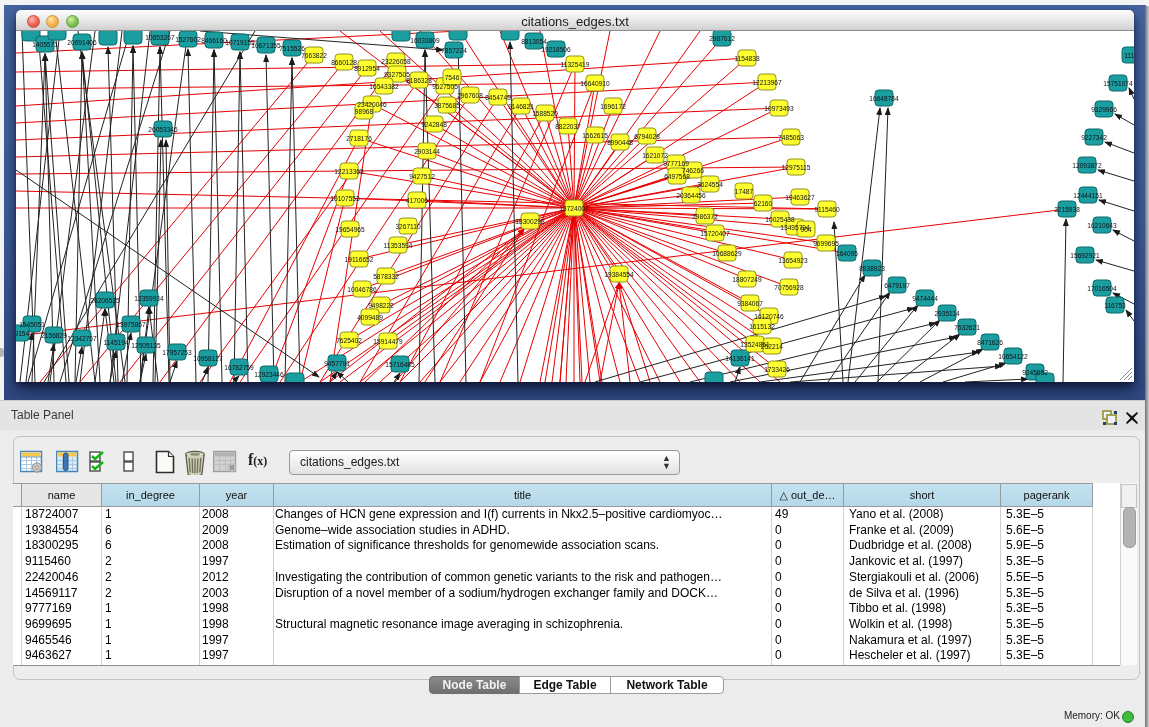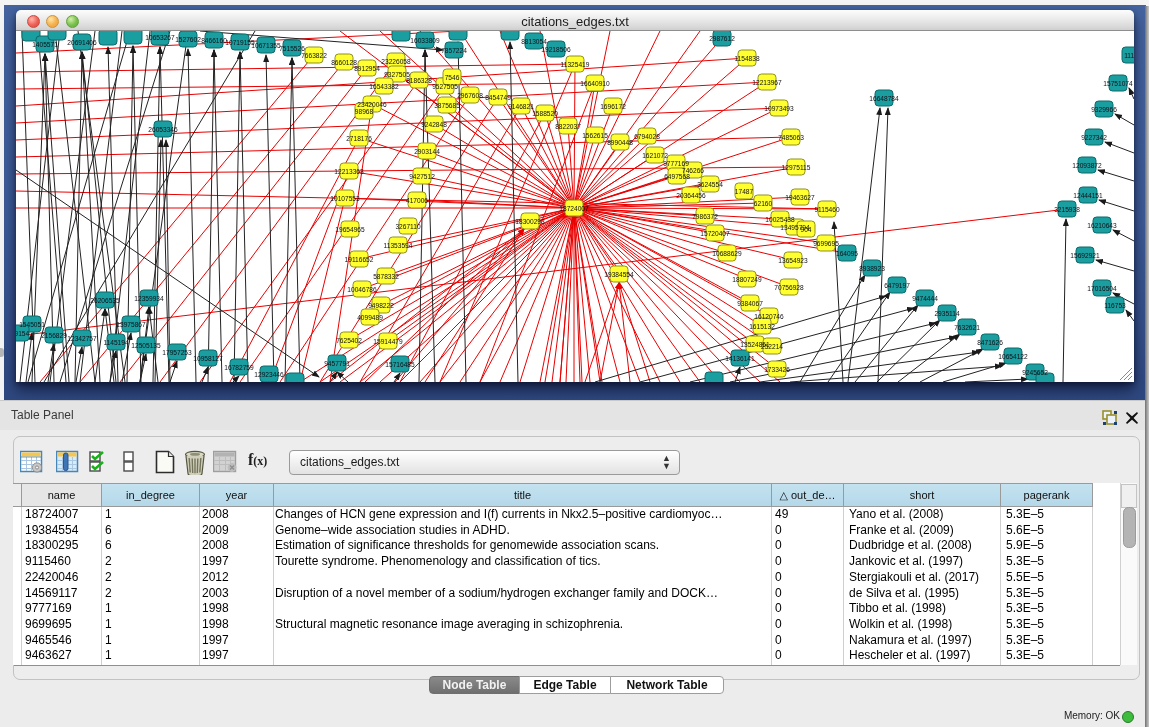--- a/index.html
+++ b/index.html
@@ -691,40 +691,40 @@
       <span class="c2">2008</span>
       <span class="c3">Estimation of significance thresholds for genomewide association scans.</span>
       <span class="c4">0</span>
       <span class="c5">Dudbridge et al. (2008)</span>
       <span class="c6">5.9E–5</span>
     </div>
 <div class="tr" style="top:47.1px">
       <span class="c0">9115460</span>
       <span class="c1">2</span>
       <span class="c2">1997</span>
-      <span class="c3">Tourette syndrome. Phenomenology and classification of tics.</span>
       <span class="c4">0</span>
       <span class="c5">Jankovic et al. (1997)</span>
       <span class="c6">5.3E–5</span>
     </div>
 <div class="tr" style="top:62.8px">
       <span class="c0">22420046</span>
       <span class="c1">2</span>
       <span class="c2">2012</span>
-      <span class="c4">0</span>
-      <span class="c5">Stergiakouli et al. (2017)</span>
+      <span class="c3">Investigating the contribution of common genetic variants to the risk and pathogen…</span>
+      <span class="c4">0</span>
+      <span class="c5">Stergiakouli et al. (2006)</span>
       <span class="c6">5.5E–5</span>
     </div>
 <div class="tr" style="top:78.5px">
       <span class="c0">14569117</span>
       <span class="c1">2</span>
       <span class="c2">2003</span>
       <span class="c3">Disruption of a novel member of a sodium/hydrogen exchanger family and DOCK…</span>
       <span class="c4">0</span>
-      <span class="c5">de Silva et al. (1995)</span>
+      <span class="c5">de Silva et al. (1996)</span>
       <span class="c6">5.3E–5</span>
     </div>
 <div class="tr" style="top:94.2px">
       <span class="c0">9777169</span>
       <span class="c1">1</span>
       <span class="c2">1998</span>
       <span class="c4">0</span>
       <span class="c5">Tibbo et al. (1998)</span>
       <span class="c6">5.3E–5</span>
     </div>

